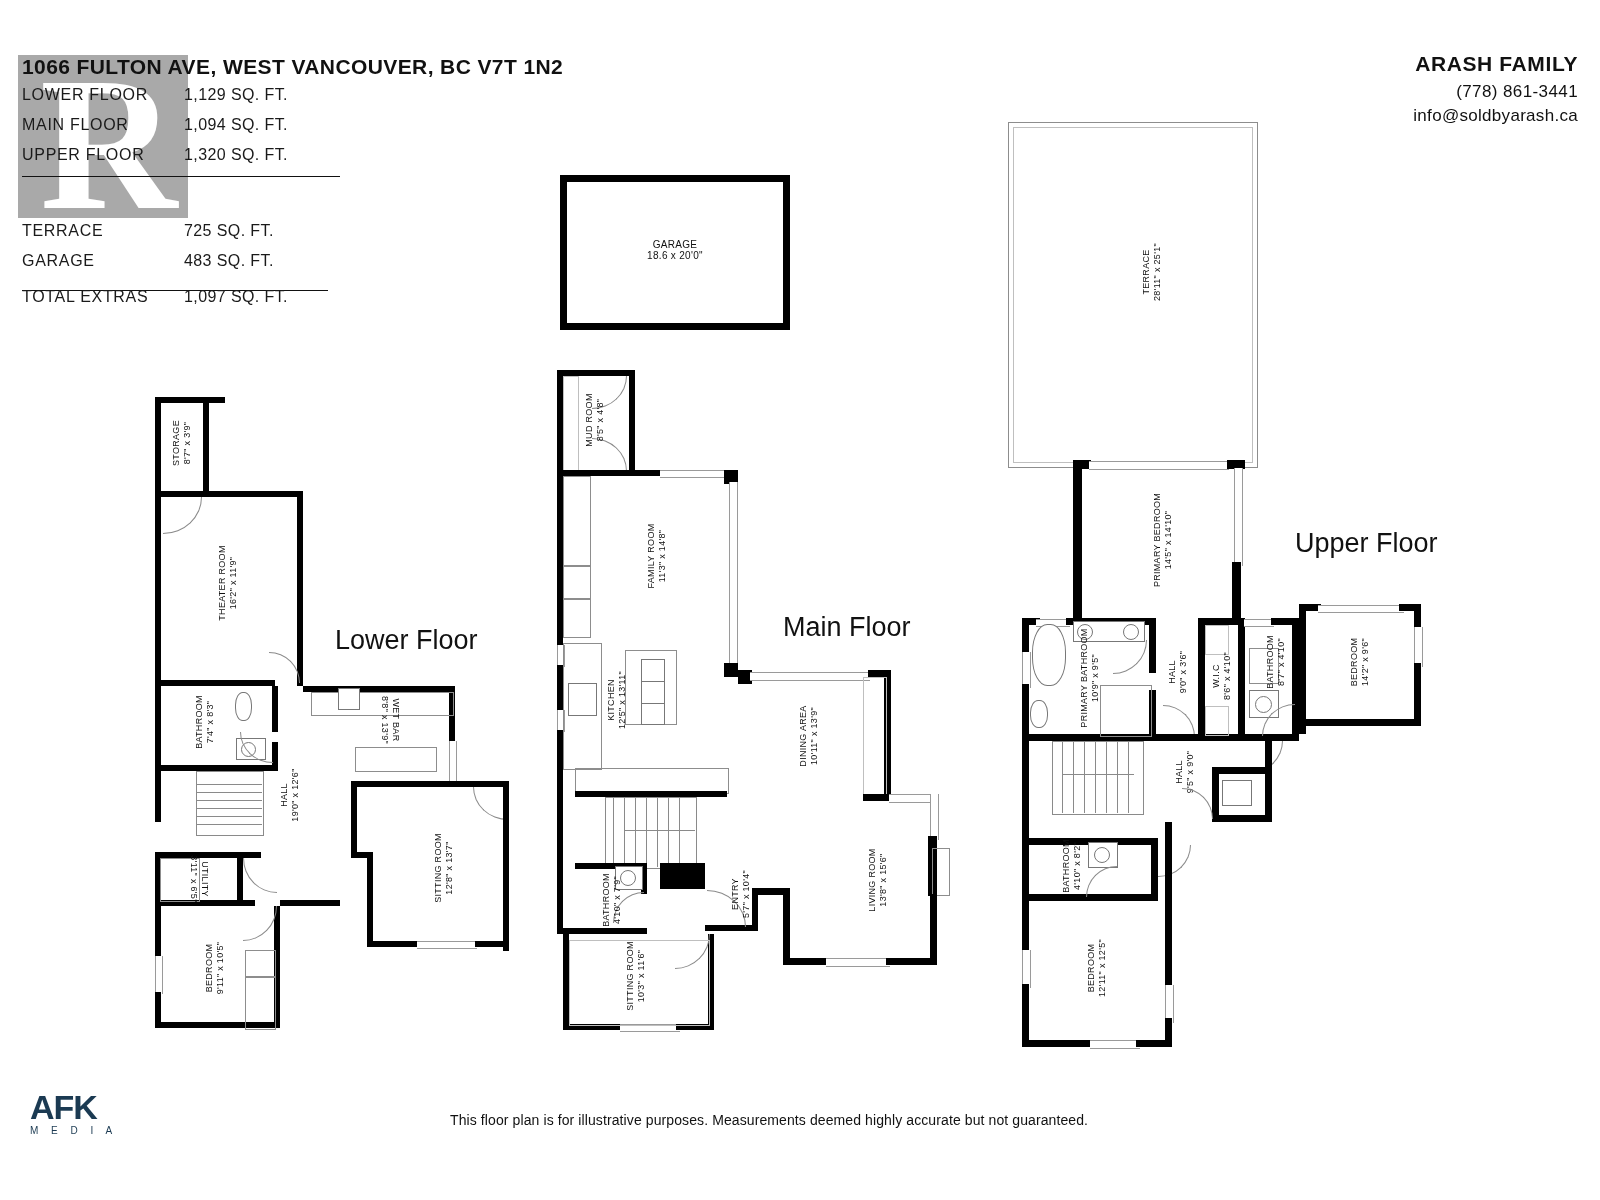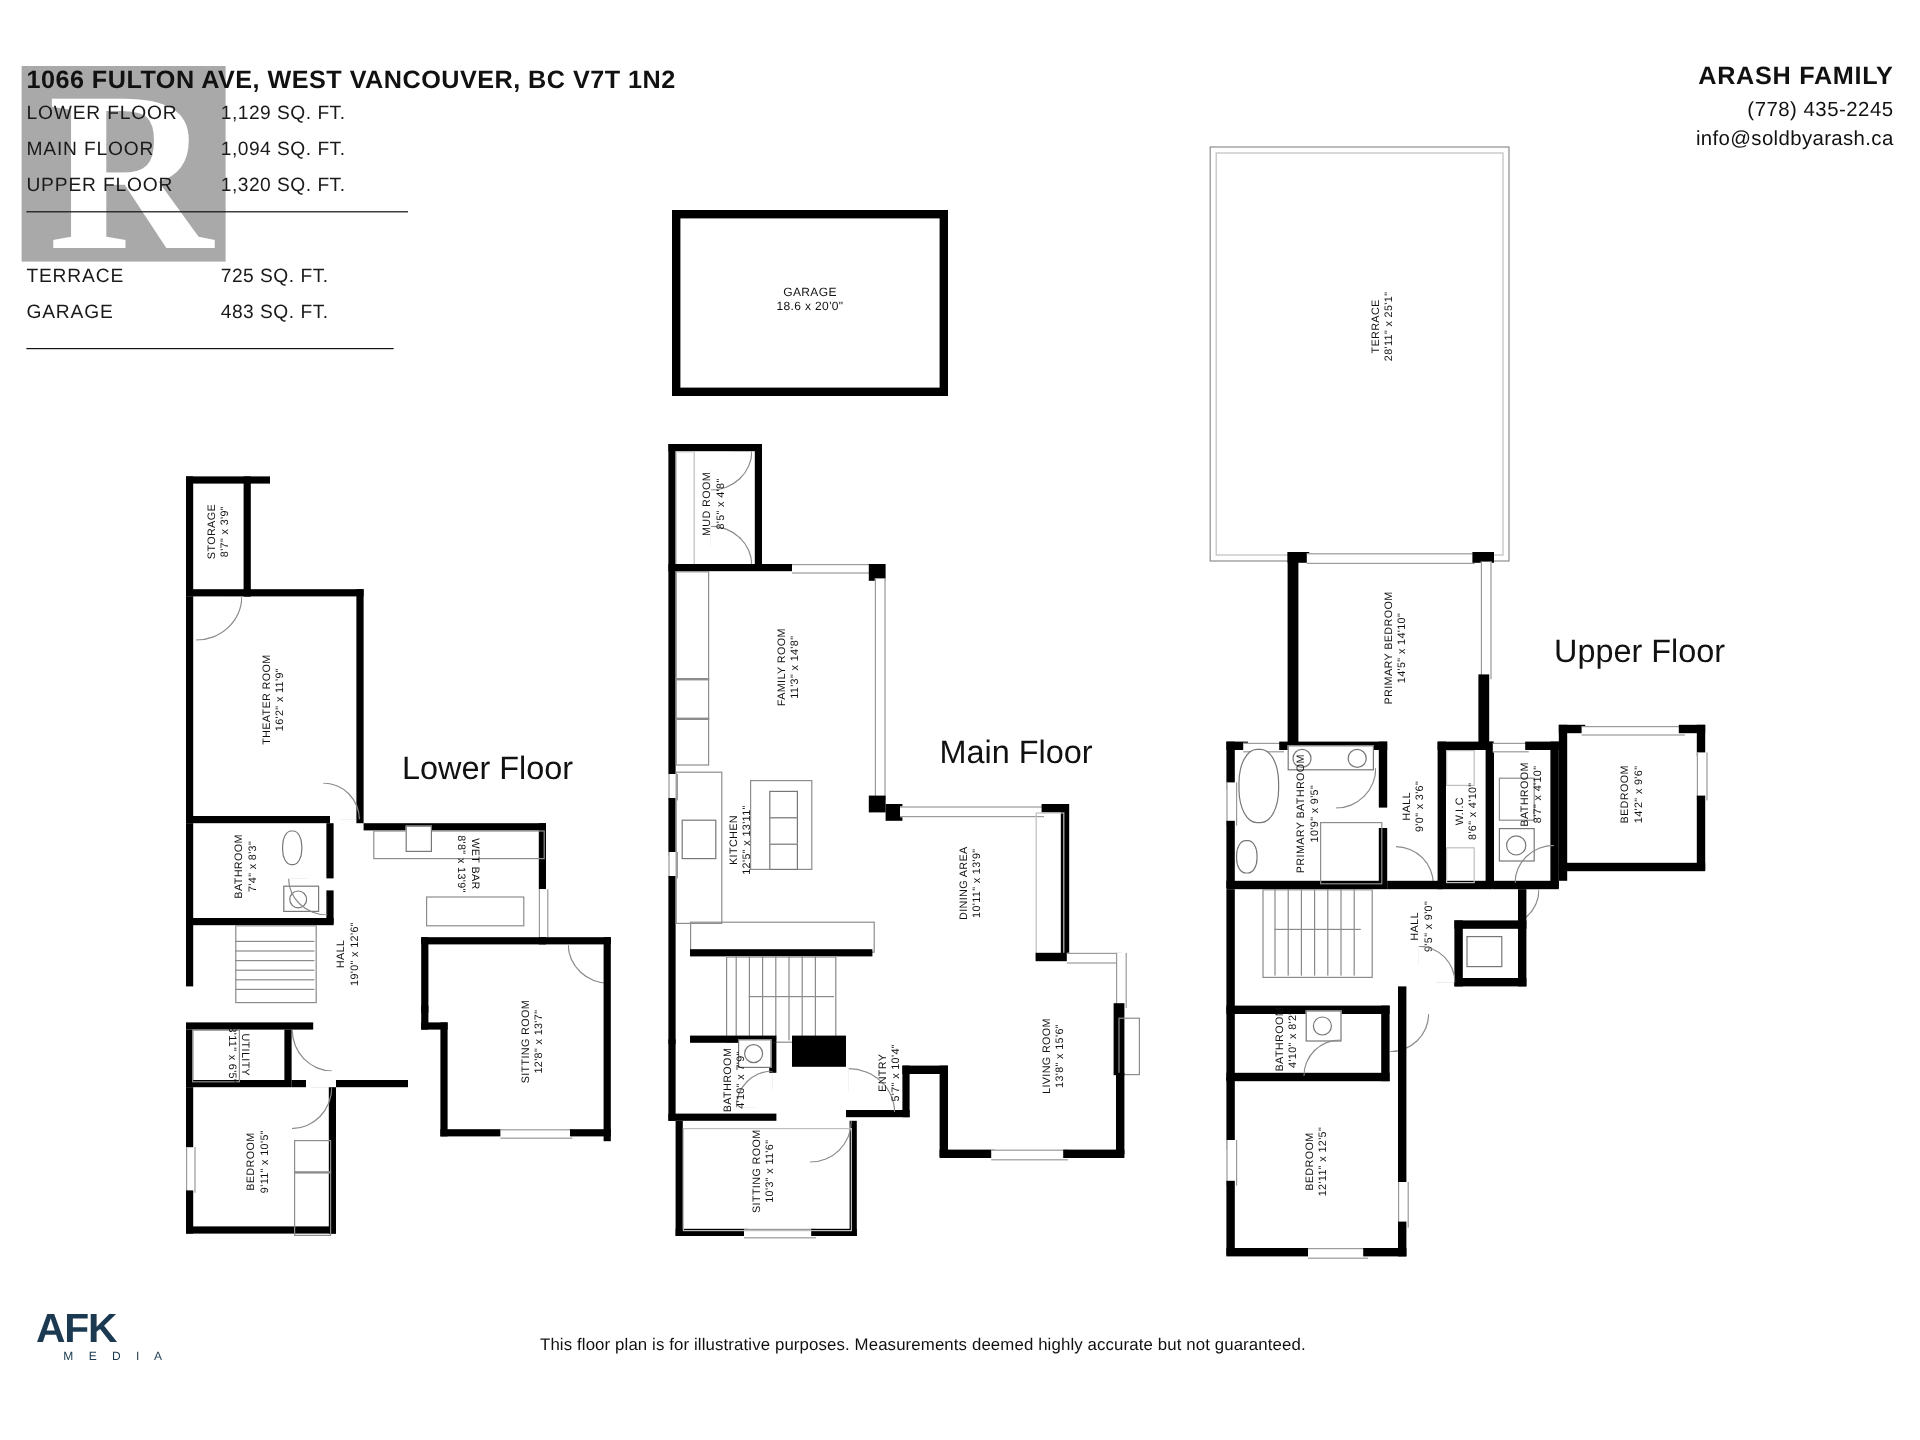--- a/index.html
+++ b/index.html
@@ -57,21 +57,21 @@
   .rot-l{transform:translate(-50%,-50%) rotate(-90deg);}
   .rot-r{transform:translate(-50%,-50%) rotate(90deg);}
   .rot-0{transform:translate(-50%,-50%);}
   .rl .nm{font-weight:400;}
   .rl .dm{font-weight:400;}
 
   
   #footer-note{position:absolute;left:450px;top:1112px;font-size:14px;color:#111;letter-spacing:.1px;}
   #afk{position:absolute;left:30px;top:1088px;width:110px;height:56px;}
   #afk .lg{font-family:"Liberation Sans",sans-serif;font-weight:bold;font-size:34px;color:#1b3a52;letter-spacing:-1px;}
-  #afk .sub{font-size:10px;letter-spacing:5px;color:#1b3a52;margin-top:-2px;text-align:right;}
+  #afk .sub{font-size:10px;letter-spacing:5px;color:#1b3a52;margin-top:-2px;}
 </style>
 </head>
 <body>
 
 <div id="header">
 
   <div id="realtor-wm">
     <span class="r">R</span>
   </div>
 
@@ -94,25 +94,29 @@
 
     <div class="area-row" style="margin-top:46px;">
       <span class="lbl">TERRACE</span>
       <span class="val">725 SQ. FT.</span>
     </div>
     <div class="area-row">
       <span class="lbl">GARAGE</span>
       <span class="val">483 SQ. FT.</span>
     </div>
     <div class="rule" style="top:204px;width:306px;"></div>
+    <div class="area-row" style="margin-top:6px;">
+      <span class="lbl">TOTAL EXTRAS</span>
+      <span class="val">1,097 SQ. FT.</span>
+    </div>
   </div>
 
   <div id="contact">
     <div class="nm">ARASH FAMILY</div>
-    <div class="ph">(778) 435-2245</div>
+    <div class="ph">(778) 861-3441</div>
     <div class="em">info@soldbyarash.ca</div>
   </div>
 </div>
 
 <div id="plans">
 
   <div class="floor-title" style="left:335px;top:625px;">Lower Floor</div>
   <div class="floor-title" style="left:783px;top:612px;">Main Floor</div>
   <div class="floor-title" style="left:1295px;top:528px;">Upper Floor</div>
 

